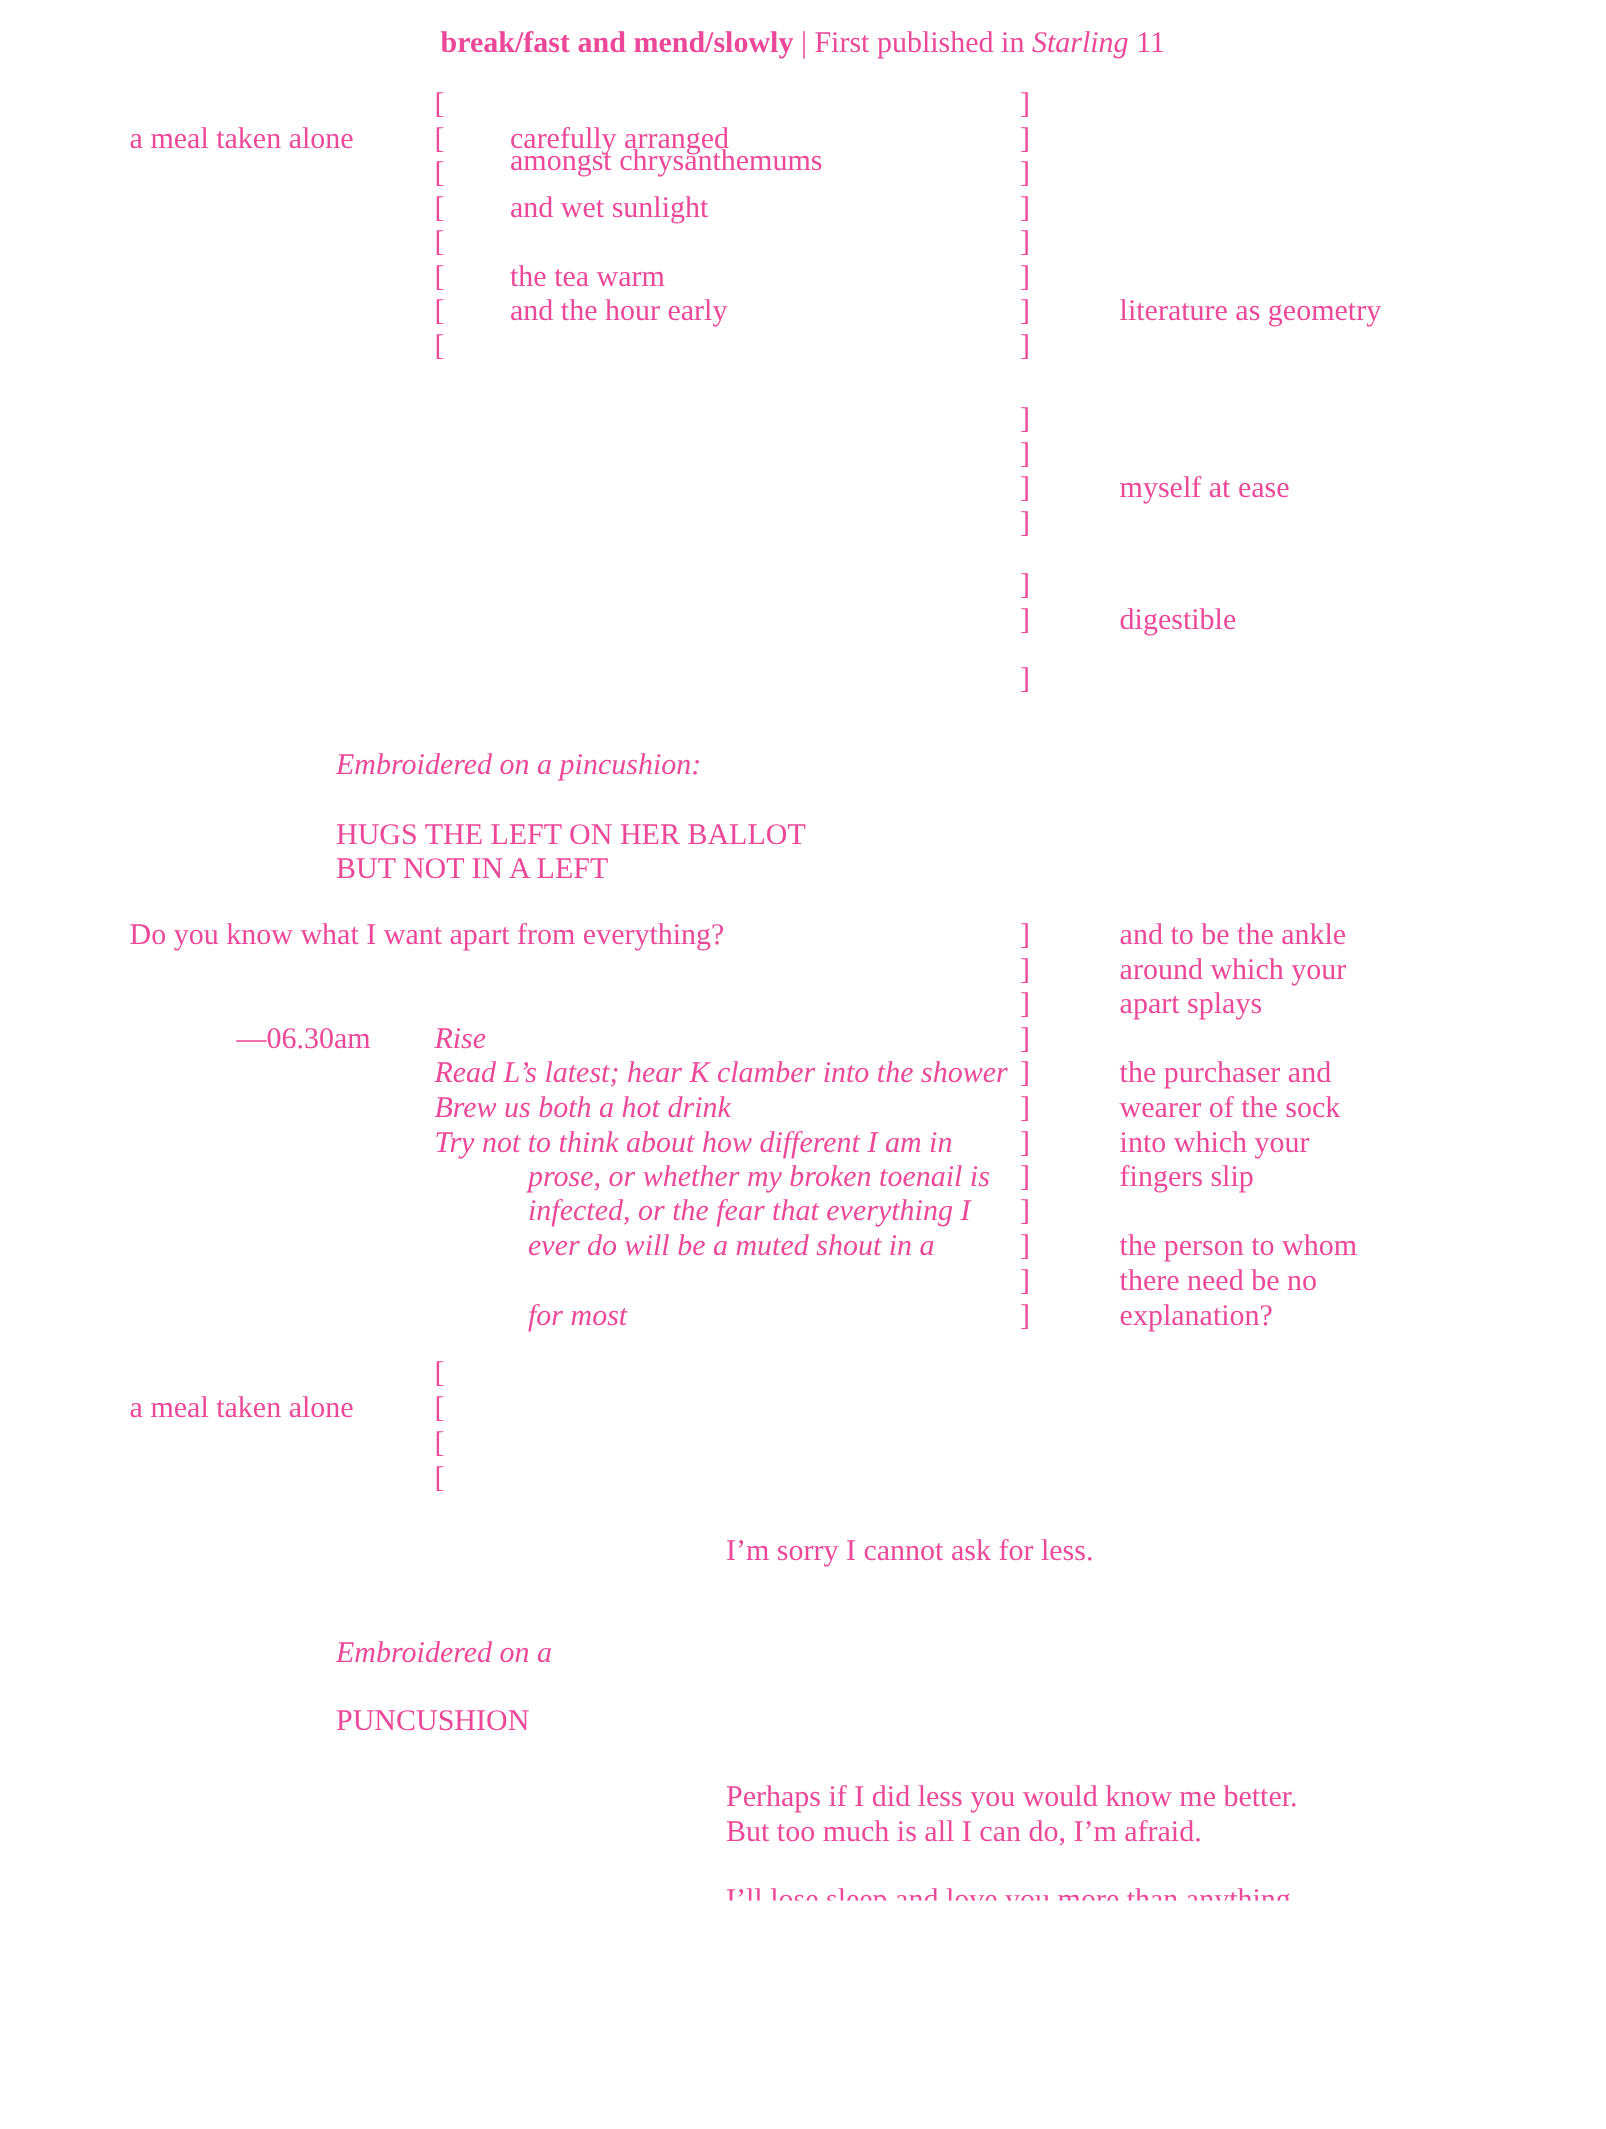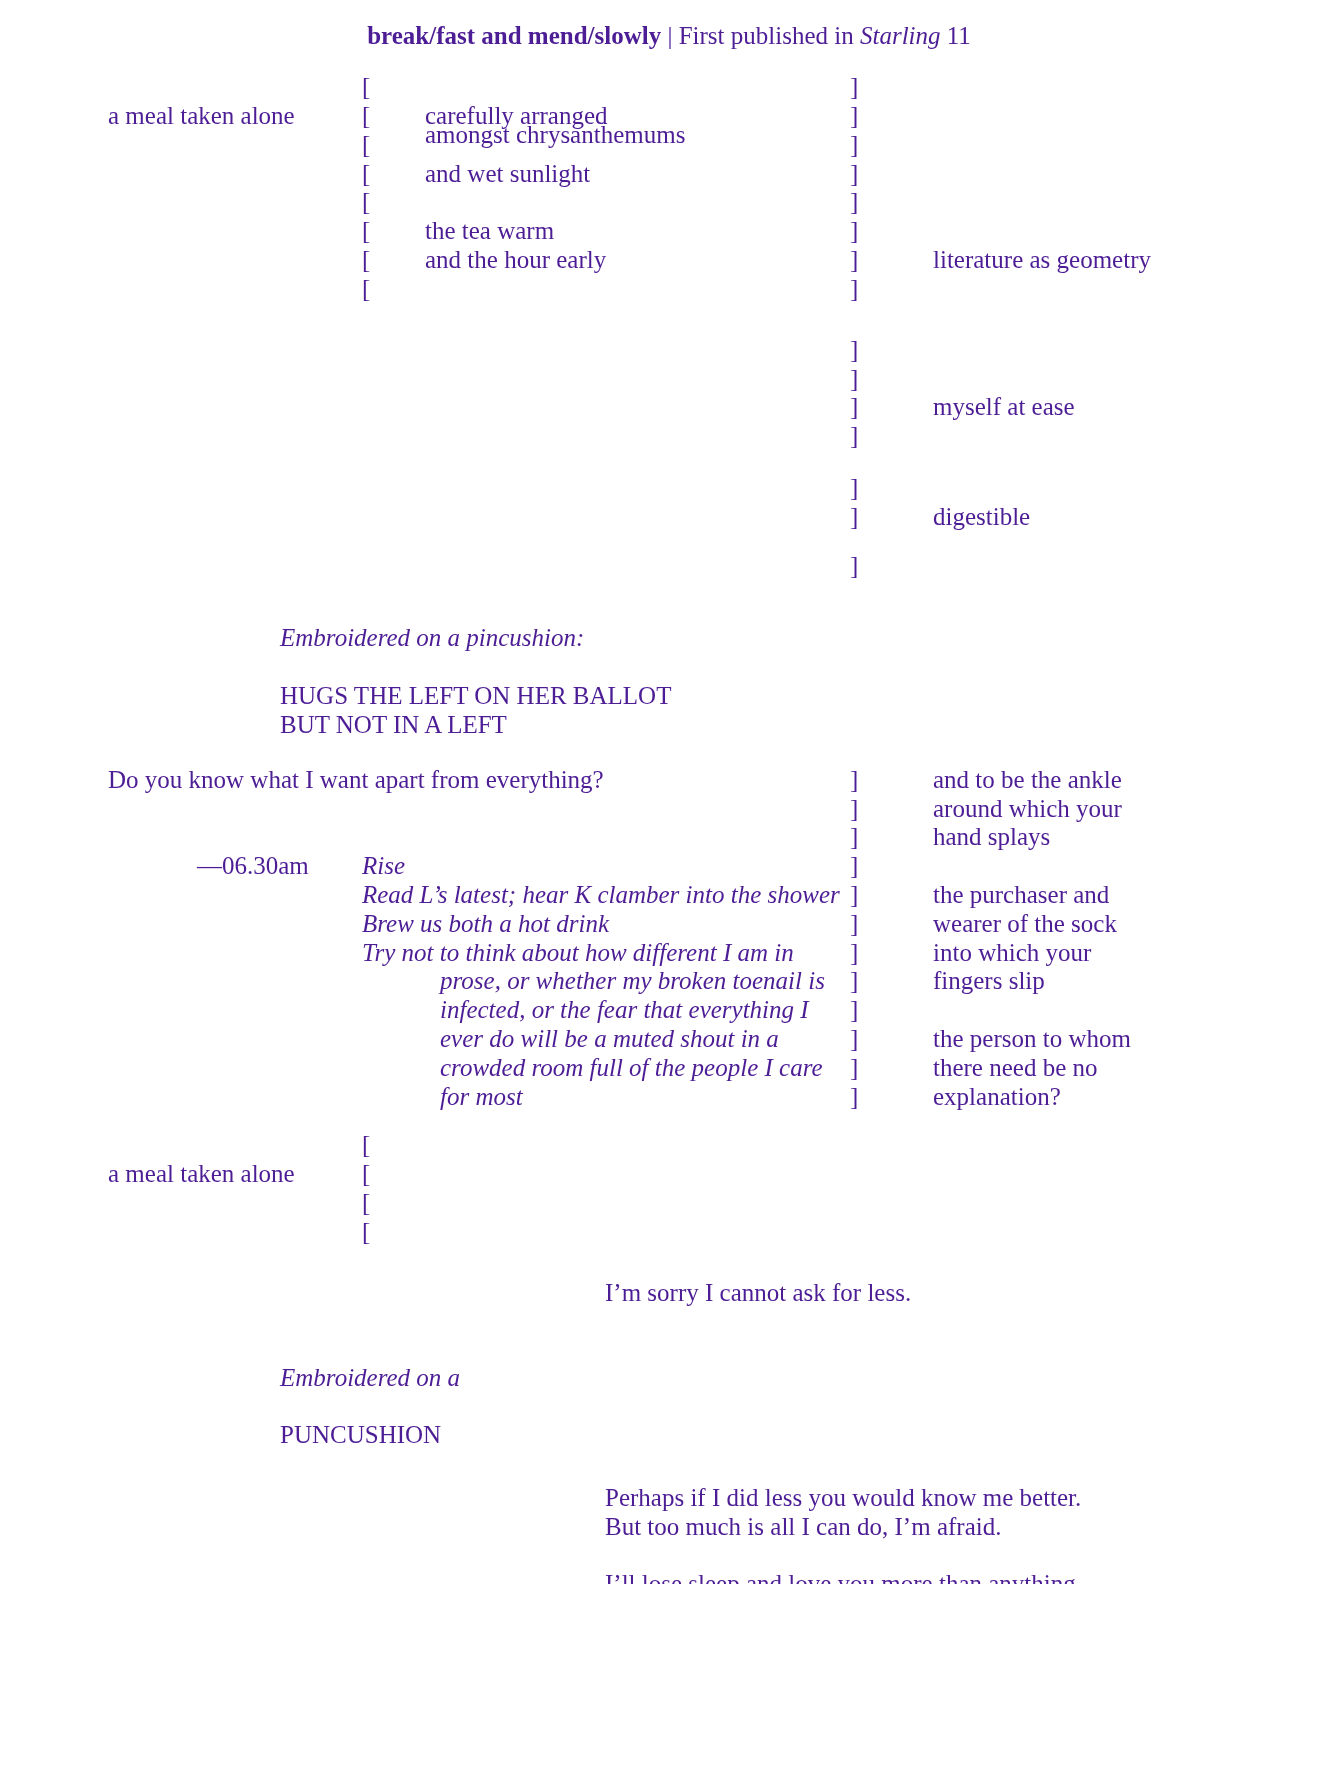--- a/index.html
+++ b/index.html
@@ -1,21 +1,21 @@
 <!DOCTYPE html>
 <html><head>
 <meta charset="utf-8">
 <style>
   html,body { margin:0; padding:0; background:#ffffff; }
   .page {
     position:relative;
     width:1338px;
     height:1584px;
     background:#ffffff;
-    color:#4c1d95;
+    color:#ec4899;
     font-family:"Liberation Serif", serif;
     font-size:25px;
     line-height:29px;
     overflow:hidden;
   }
   .t  { position:absolute; white-space:pre; }
   .it { font-style:italic; }
   .b  { font-weight:bold; }
   .title { position:absolute; top:21px; left:0; width:100%; text-align:center; }
   .title span { white-space:pre; }
@@ -87,26 +87,25 @@
   <span class="t" style="left:108px;top:765px">Do you know what I want apart from everything?</span>
   <span class="t" style="left:197px;top:851px">—06.30am</span>
 
   <span class="t it" style="left:362px;top:851px">Rise</span>
   <span class="t it" style="left:362px;top:880px">Read L’s latest; hear K clamber into the shower</span>
   <span class="t it" style="left:362px;top:909px">Brew us both a hot drink</span>
   <span class="t it" style="left:362px;top:938px">Try not to think about how different I am in</span>
   <span class="t it" style="left:440px;top:966px">prose, or whether my broken toenail is</span>
   <span class="t it" style="left:440px;top:995px">infected, or the fear that everything I</span>
   <span class="t it" style="left:440px;top:1024px">ever do will be a muted shout in a</span>
-  <span class="t it" style="left:440px;top:1053px">crowded room full of the people I care</span>
   <span class="t it" style="left:440px;top:1082px">for most</span>
 
   <span class="t" style="left:933px;top:765px">and to be the ankle</span>
   <span class="t" style="left:933px;top:794px">around which your</span>
-  <span class="t" style="left:933px;top:822px">hand splays</span>
+  <span class="t" style="left:933px;top:822px">apart splays</span>
   <span class="t" style="left:933px;top:880px">the purchaser and</span>
   <span class="t" style="left:933px;top:909px">wearer of the sock</span>
   <span class="t" style="left:933px;top:938px">into which your</span>
   <span class="t" style="left:933px;top:966px">fingers slip</span>
   <span class="t" style="left:933px;top:1024px">the person to whom</span>
   <span class="t" style="left:933px;top:1053px">there need be no</span>
   <span class="t" style="left:933px;top:1082px">explanation?</span>
 
   <span class="t" style="left:362px;top:1130px">[</span>
   <span class="t" style="left:362px;top:1159px">[</span>

